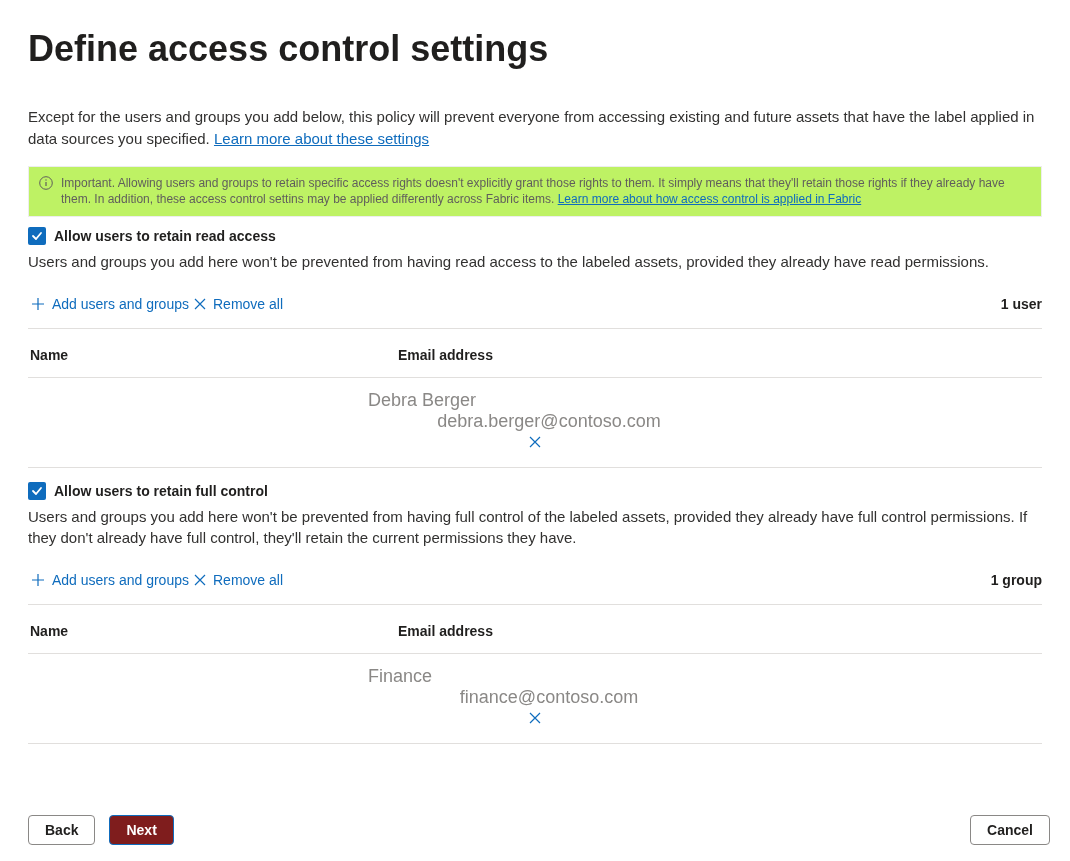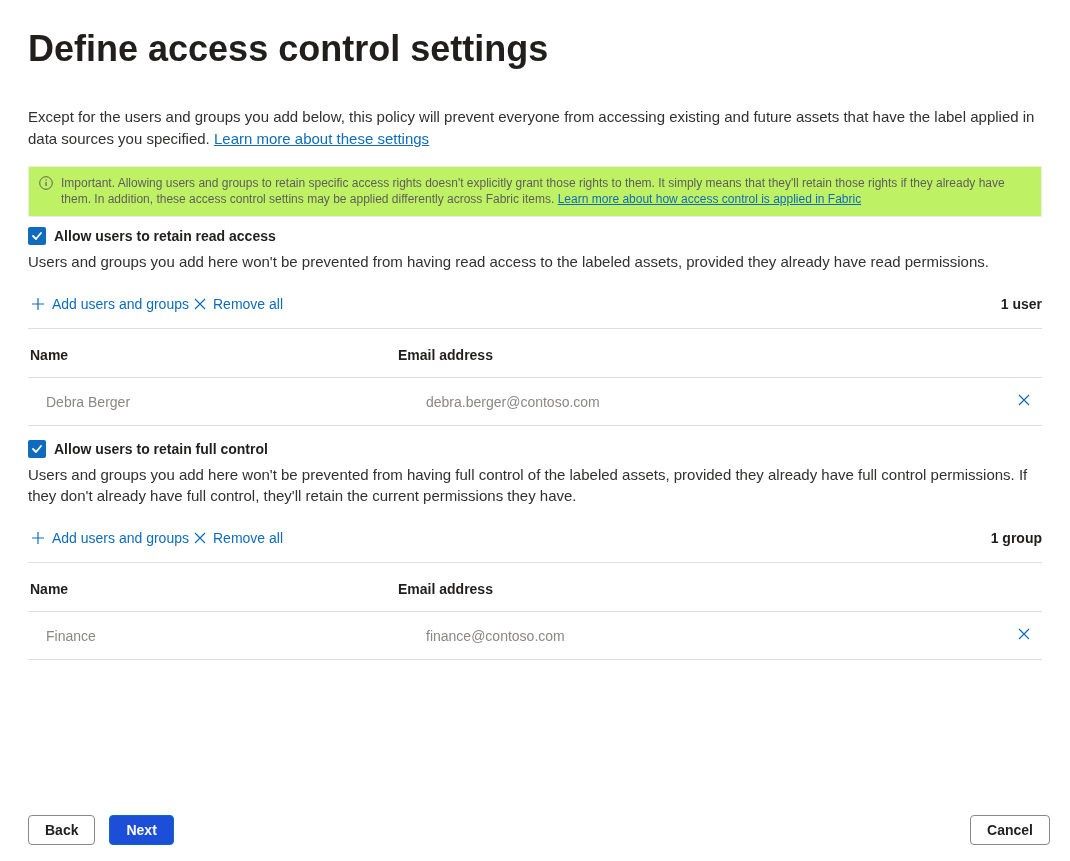--- a/index.html
+++ b/index.html
@@ -108,22 +108,23 @@
       border-bottom: 1px solid #e1dfdd;
     }
     .col-name { width: 370px; padding-left: 2px; }
     .col-email { flex: 1; }
     .col-action { width: 36px; text-align: center; }
     .table-row {
       display: flex;
       align-items: center;
       padding: 12px 0;
       border-bottom: 1px solid #e1dfdd;
-      font-size: 14px;
+      font-size: 18px;
       color: #8a8886;
+      flex-direction: column;
     }
     .table-row .col-name { padding-left: 18px; }
     .table-row .col-email { padding-left: 28px; }
     .row-remove {
       background: none;
       border: none;
       cursor: pointer;
       color: #0f6cbd;
       padding: 2px 4px;
     }
@@ -142,21 +143,21 @@
       font-size: 14px;
       padding: 6px 16px;
       border-radius: 4px;
       border: 1px solid #8a8886;
       background: #ffffff;
       cursor: pointer;
       font-weight: 600;
       color: #201f1e;
     }
     .btn.primary {
-      background: #1d4ed8;
+      background: #7f1d1d;
       border-color: #0f6cbd;
       color: #ffffff;
     }
   </style>
 </head>
 <body>
 
 <h1>Define access control settings</h1>
 
 <p class="intro">

